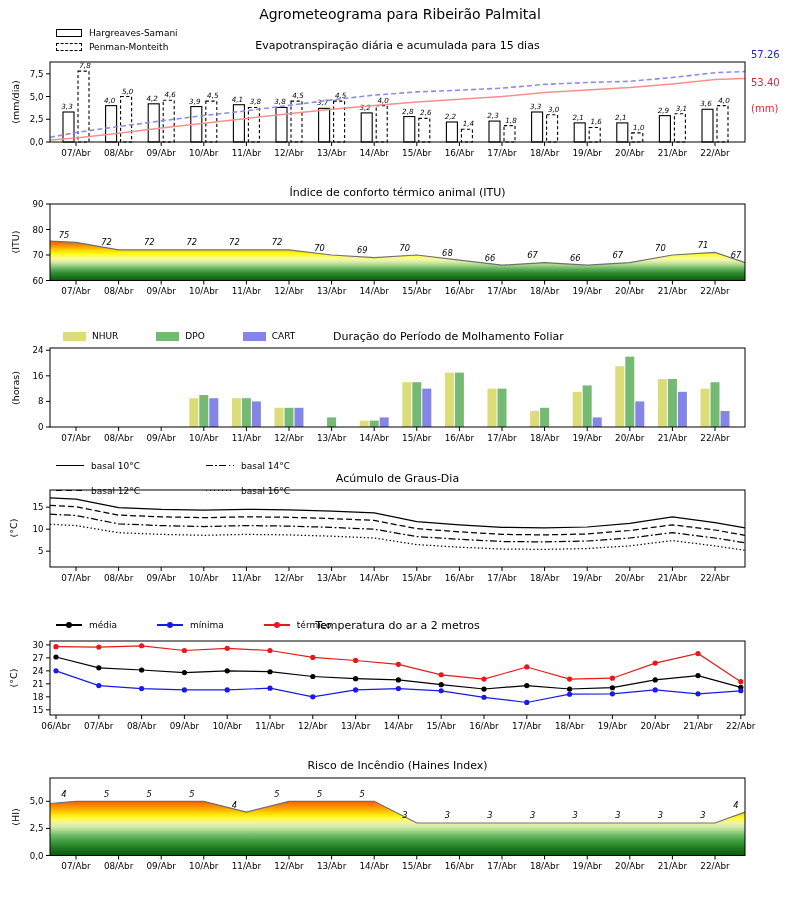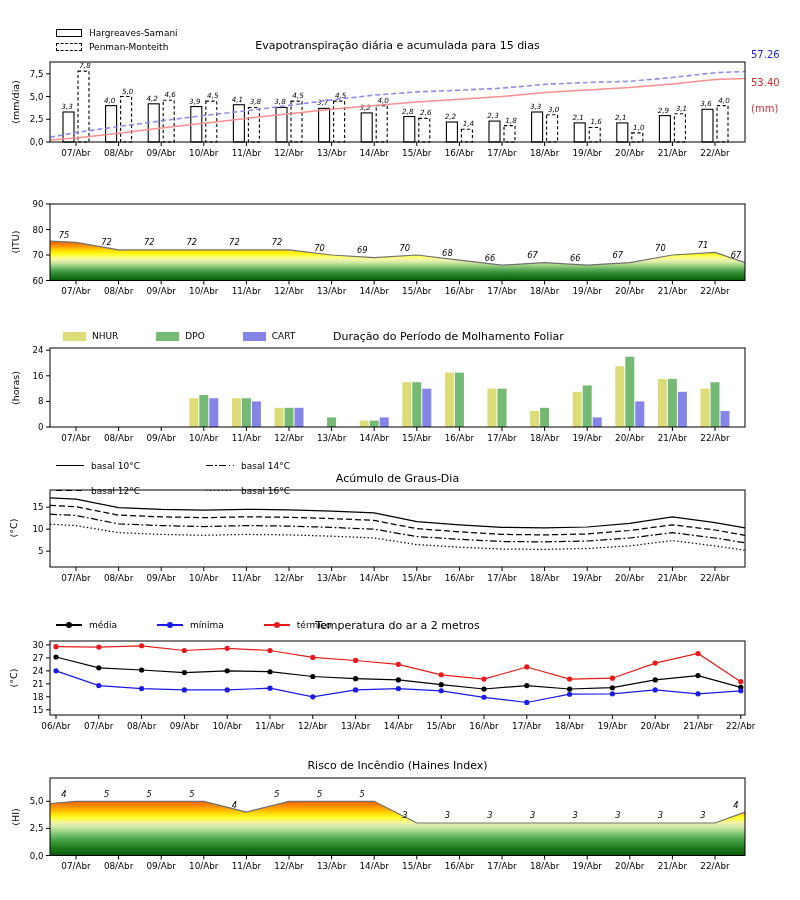--- a/index.html
+++ b/index.html
@@ -512,22 +512,24 @@
       <line x1="587.2" y1="855.5" x2="587.2" y2="859.5" stroke="#000" stroke-width="1"></line>
       <text x="587.2" y="869" font-size="8.8" text-anchor="middle" fill="#000">19/Abr</text>
       <line x1="629.8000000000001" y1="855.5" x2="629.8000000000001" y2="859.5" stroke="#000" stroke-width="1"></line>
       <text x="629.8000000000001" y="869" font-size="8.8" text-anchor="middle" fill="#000">20/Abr</text>
       <line x1="672.4" y1="855.5" x2="672.4" y2="859.5" stroke="#000" stroke-width="1"></line>
       <text x="672.4" y="869" font-size="8.8" text-anchor="middle" fill="#000">21/Abr</text>
       <line x1="715" y1="855.5" x2="715" y2="859.5" stroke="#000" stroke-width="1"></line>
       <text x="715" y="869" font-size="8.8" text-anchor="middle" fill="#000">22/Abr</text>
     </svg>
 
+  <h1 class="main-title">Agrometeograma para Ribeirão Palmital</h1>
 
   <div class="ctitle" style="top:39px">Evapotranspiração diária e acumulada para 15 dias</div>
+  <div class="ctitle" style="top:186px">Índice de conforto térmico animal (ITU)</div>
   <div class="ctitle-left" style="left:297px;top:330px">Duração do Período de Molhamento Foliar</div>
   <div class="ctitle" style="top:472px">Acúmulo de Graus-Dia</div>
   <div class="ctitle" style="top:619px">Temperatura do ar a 2 metros</div>
   <div class="ctitle" style="top:759px">Risco de Incêndio (Haines Index)</div>
 
   <div class="ylab" style="left:-29px;top:96px">(mm/dia)</div>
   <div class="ylab" style="left:-29px;top:236px">(ITU)</div>
   <div class="ylab" style="left:-29px;top:382px">(horas)</div>
   <div class="ylab" style="left:-31px;top:522px">(°C)</div>
   <div class="ylab" style="left:-31px;top:672px">(°C)</div>

